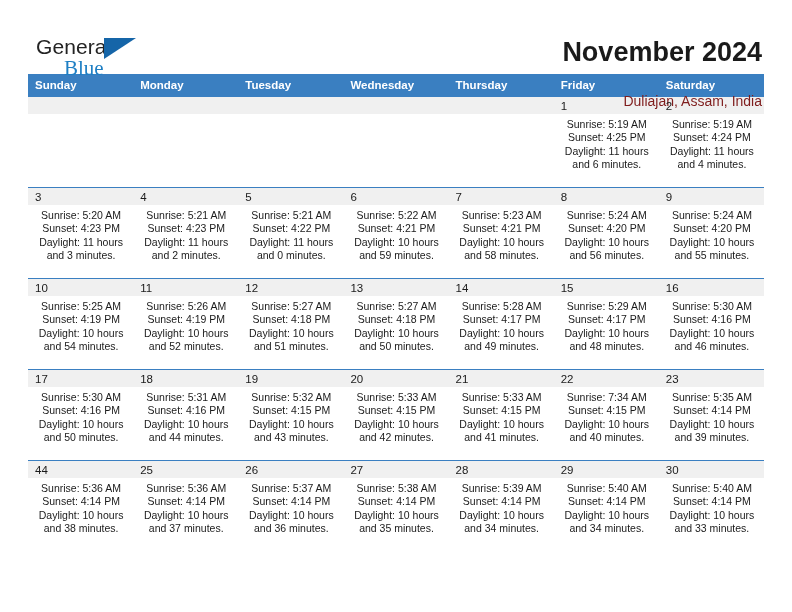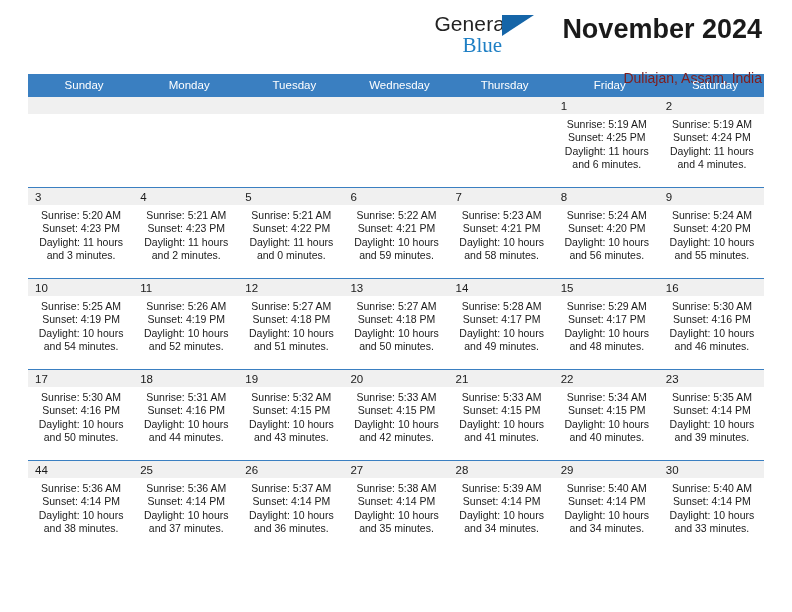--- a/index.html
+++ b/index.html
@@ -19,22 +19,22 @@
     width: 792px;
     height: 612px;
     box-sizing: border-box;
     padding: 0 28px;
   }
 
   
   .header {
     display: flex;
     align-items: flex-start;
-    justify-content: flex-end;
-    padding-top: 13px;
+    justify-content: space-between;
+    padding-top: 36px;
     height: 72px;
     box-sizing: border-box;
     gap: 16px;
   }
   .logo {
     position: relative;
     width: 120px;
     height: 48px;
     padding-left: 8px;
     box-sizing: border-box;
@@ -86,22 +86,22 @@
   .calendar {
     width: 736px;
     border-collapse: collapse;
     table-layout: fixed;
     margin-top: 2px;
   }
   .calendar th {
     background: #3a7fc1;
     color: #ffffff;
     font-size: 11.5px;
-    font-weight: normal;
-    text-align: center;
+    font-weight: bold;
+    text-align: left;
     padding: 5px 0 5px 7px;
     height: 21px;
     box-sizing: border-box;
   }
   .calendar td {
     vertical-align: top;
     padding: 0;
     border-top: 1px solid #3a7fc1;
     height: 90px;
     box-sizing: border-box;
@@ -427,21 +427,21 @@
                 <div>Sunset: 4:15 PM</div>
                 <div>Daylight: 10 hours</div>
                 <div>and 41 minutes.</div>
               </div>
             </div>
           </td>
           <td>
             <div class="cell-inner">
               <div class="date-band">22</div>
               <div class="cell-body">
-                <div>Sunrise: 5:34 AM</div>
+                <div>Sunrise: 7:34 AM</div>
                 <div>Sunset: 4:15 PM</div>
                 <div>Daylight: 10 hours</div>
                 <div>and 40 minutes.</div>
               </div>
             </div>
           </td>
           <td>
             <div class="cell-inner">
               <div class="date-band">23</div>
               <div class="cell-body">

